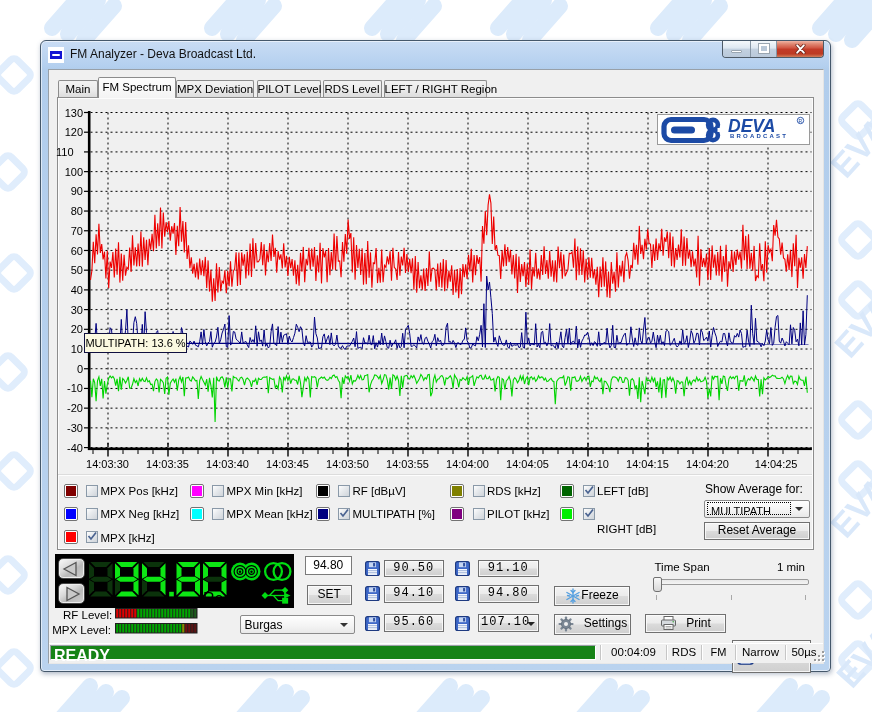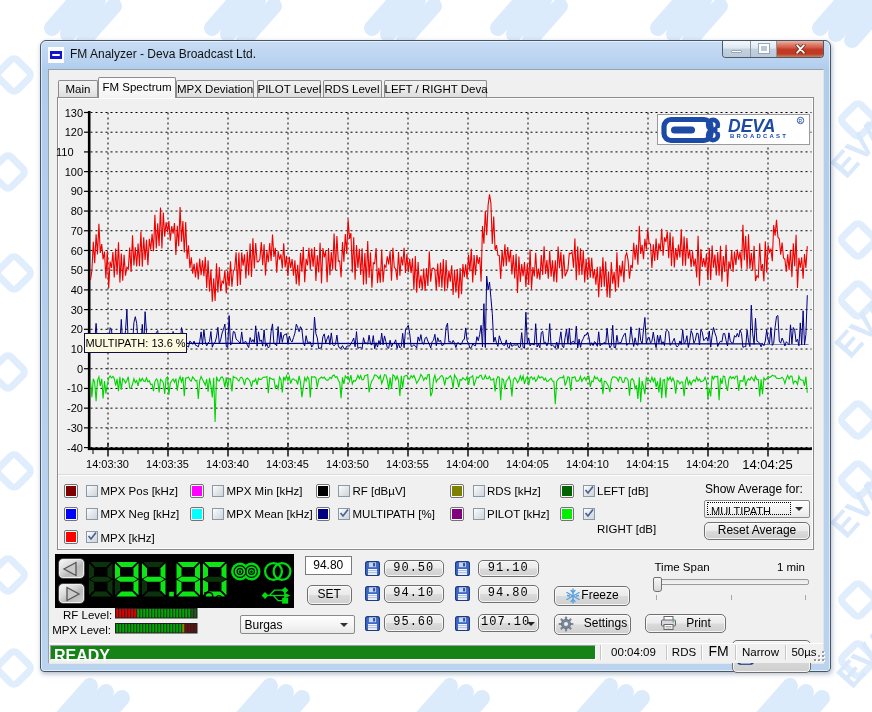--- a/index.html
+++ b/index.html
@@ -1,17 +1,17 @@
 <!DOCTYPE html>
 <html><head><meta charset="utf-8"><style>
 *{margin:0;padding:0;box-sizing:border-box}
 html,body{width:872px;height:712px;overflow:hidden;background:#fff;
  font-family:"Liberation Sans",sans-serif;position:relative}
 .a{position:absolute;font-family:"Liberation Sans",sans-serif;font-size:12px;color:#000;line-height:1.1}
-.btn{border:1px solid #707070;border-radius:5px;
+.btn{border:1px solid #707070;border-radius:0;
  background:linear-gradient(#f3f3f3,#ebebeb 48%,#dbdbdb 52%,#cfcfcf);
  box-shadow:inset 0 0 0 1px rgba(252,252,252,.85);
  display:flex;align-items:center;justify-content:center;font-size:12px;color:#000}
 .mono{font-family:"Liberation Mono",monospace;font-size:12px;letter-spacing:1px}
 .cb{position:absolute;width:12px;height:12px;border:1px solid #8a99a8;
  background:linear-gradient(135deg,#fefefe,#e8ebee 40%,#cfd4da)}
 .sw{position:absolute;width:14px;height:14px;border:1px solid #737373;border-radius:2px;
  background:#fff;padding:1px}
 .sw>div{width:100%;height:100%}
 .lbl{position:absolute;font-size:11.5px;color:#000;white-space:nowrap}
@@ -89,21 +89,21 @@
       </svg>
     </div>
   </div>
 <div class="a" style="left:47.5px;top:68.5px;width:776px;height:595px;background:#f0f0f0;border:1px solid #98a0a8;border-bottom-color:#e8e8e8;border-right-color:#e4e4e4"></div>
 <div class="a" style="left:56.5px;top:96.5px;width:757px;height:453px;background:#f0f0f0;border:1px solid #8c8c8c;border-top-color:#8c8c8c;box-shadow:inset 1px 1px 0 #fcfcfc, inset -1px -1px 0 #fcfcfc"></div>
 <div class="a" style="left:58.0px;top:79.5px;width:40px;height:17.5px;background:linear-gradient(#f2f2f2,#ebebeb 55%,#dcdcdc);border:1px solid #8c8c8c;border-bottom:none;border-radius:2px 2px 0 0;text-align:center;padding-top:2.5px;font-size:11.5px;white-space:nowrap">Main</div>
 <div class="a" style="left:98.0px;top:76.5px;width:78px;height:21px;background:linear-gradient(#fdfdfd,#f4f4f4);border:1px solid #8c8c8c;border-bottom:none;border-radius:2px 2px 0 0;z-index:5;text-align:center;padding-top:3.5px;font-size:11.5px;white-space:nowrap">FM Spectrum</div>
 <div class="a" style="left:176.0px;top:79.5px;width:78px;height:17.5px;background:linear-gradient(#f2f2f2,#ebebeb 55%,#dcdcdc);border:1px solid #8c8c8c;border-bottom:none;border-radius:2px 2px 0 0;text-align:center;padding-top:2.5px;font-size:11.5px;white-space:nowrap">MPX Deviation</div>
 <div class="a" style="left:256.5px;top:79.5px;width:64px;height:17.5px;background:linear-gradient(#f2f2f2,#ebebeb 55%,#dcdcdc);border:1px solid #8c8c8c;border-bottom:none;border-radius:2px 2px 0 0;text-align:center;padding-top:2.5px;font-size:11.5px;white-space:nowrap">PILOT Level</div>
 <div class="a" style="left:322.5px;top:79.5px;width:59px;height:17.5px;background:linear-gradient(#f2f2f2,#ebebeb 55%,#dcdcdc);border:1px solid #8c8c8c;border-bottom:none;border-radius:2px 2px 0 0;text-align:center;padding-top:2.5px;font-size:11.5px;white-space:nowrap">RDS Level</div>
-<div class="a" style="left:383.5px;top:79.5px;width:103px;height:17.5px;background:linear-gradient(#f2f2f2,#ebebeb 55%,#dcdcdc);border:1px solid #8c8c8c;border-bottom:none;border-radius:2px 2px 0 0;text-align:center;padding-top:2.5px;font-size:11.5px;white-space:nowrap">LEFT / RIGHT Deva</div>
+<div class="a" style="left:383.5px;top:79.5px;width:103px;height:17.5px;background:linear-gradient(#f2f2f2,#ebebeb 55%,#dcdcdc);border:1px solid #8c8c8c;border-bottom:none;border-radius:2px 2px 0 0;text-align:center;padding-top:2.5px;font-size:11.5px;white-space:nowrap">LEFT / RIGHT Region</div>
 <svg class="a" style="left:56.5px;top:96.5px" width="758" height="379" xmlns="http://www.w3.org/2000/svg">
     <line x1="33.5" y1="15.50" x2="754.5" y2="15.50" stroke="#000" stroke-width="1" stroke-dasharray="2 3"></line>
     <line x1="33.5" y1="35.21" x2="754.5" y2="35.21" stroke="#000" stroke-width="1" stroke-dasharray="2 3"></line>
     <line x1="33.5" y1="54.92" x2="754.5" y2="54.92" stroke="#000" stroke-width="1" stroke-dasharray="2 3"></line>
     <line x1="33.5" y1="74.63" x2="754.5" y2="74.63" stroke="#000" stroke-width="1" stroke-dasharray="2 3"></line>
     <line x1="33.5" y1="94.34" x2="754.5" y2="94.34" stroke="#000" stroke-width="1" stroke-dasharray="2 3"></line>
     <line x1="33.5" y1="114.05" x2="754.5" y2="114.05" stroke="#000" stroke-width="1" stroke-dasharray="2 3"></line>
     <line x1="33.5" y1="133.76" x2="754.5" y2="133.76" stroke="#000" stroke-width="1" stroke-dasharray="2 3"></line>
     <line x1="33.5" y1="153.47" x2="754.5" y2="153.47" stroke="#000" stroke-width="1" stroke-dasharray="2 3"></line>
     <line x1="33.5" y1="173.18" x2="754.5" y2="173.18" stroke="#000" stroke-width="1" stroke-dasharray="2 3"></line>
@@ -235,21 +235,21 @@
 <div class="a" style="left:137.5px;top:457.5px;width:60px;text-align:center;font-size:11px">14:03:35</div>
 <div class="a" style="left:197.5px;top:457.5px;width:60px;text-align:center;font-size:11px">14:03:40</div>
 <div class="a" style="left:257.5px;top:457.5px;width:60px;text-align:center;font-size:11px">14:03:45</div>
 <div class="a" style="left:317.5px;top:457.5px;width:60px;text-align:center;font-size:11px">14:03:50</div>
 <div class="a" style="left:377.5px;top:457.5px;width:60px;text-align:center;font-size:11px">14:03:55</div>
 <div class="a" style="left:437.5px;top:457.5px;width:60px;text-align:center;font-size:11px">14:04:00</div>
 <div class="a" style="left:497.5px;top:457.5px;width:60px;text-align:center;font-size:11px">14:04:05</div>
 <div class="a" style="left:557.5px;top:457.5px;width:60px;text-align:center;font-size:11px">14:04:10</div>
 <div class="a" style="left:617.5px;top:457.5px;width:60px;text-align:center;font-size:11px">14:04:15</div>
 <div class="a" style="left:677.5px;top:457.5px;width:60px;text-align:center;font-size:11px">14:04:20</div>
-<div class="a" style="left:737.5px;top:457.5px;width:60px;text-align:center;font-size:13px">14:04:25</div>
+<div class="a" style="left:737.5px;top:457.5px;width:60px;text-align:right;font-size:11px">14:04:25</div>
 <div class="a" style="left:656.5px;top:114.0px;width:153px;height:31px;background:#fff;border:1px solid #9a9a9a;z-index:4"><svg width="153" height="31" xmlns="http://www.w3.org/2000/svg">
       <rect x="6" y="4.5" width="47" height="21" rx="7" fill="none" stroke="#1c4aa5" stroke-width="5.2"></rect>
       <rect x="13" y="11.5" width="24" height="7" rx="3.5" fill="#1c4aa5"></rect>
       <circle cx="55" cy="9.8" r="4.9" fill="none" stroke="#1c4aa5" stroke-width="4.6"></circle>
       <circle cx="55" cy="20.2" r="4.9" fill="none" stroke="#1c4aa5" stroke-width="4.6"></circle>
       <rect x="59.5" y="13" width="4" height="4" fill="#fff"></rect>
       <text x="70" y="17" font-family="Liberation Sans" font-weight="bold" font-size="17.5" font-style="italic" fill="#1c4aa5">DEVA</text>
       <text x="72" y="23" font-family="Liberation Sans" font-weight="bold" font-size="6" letter-spacing="2.2" fill="#1c4aa5">BROADCAST</text>
       <circle cx="142.5" cy="5.5" r="3.2" fill="none" stroke="#1c4aa5" stroke-width="0.9"></circle>
       <text x="140.4" y="7.8" font-family="Liberation Sans" font-size="5" fill="#1c4aa5">R</text>
@@ -576,21 +576,21 @@
 <div class="a" style="left:653px;top:578.5px;width:156px;height:6px;background:linear-gradient(#e8e8e8,#f4f4f4);border:1px solid #9a9a9a;border-radius:2px"></div>
 <div class="a" style="left:653px;top:576.5px;width:9px;height:15px;background:linear-gradient(#f8f8f8,#d8d8d8);border:1px solid #707070;border-radius:2px 2px 3px 3px"></div>
 <div class="a" style="left:655.5px;top:595px;width:1px;height:4.5px;background:#a8a8a8"></div>
 <div class="a" style="left:730.5px;top:595px;width:1px;height:4.5px;background:#a8a8a8"></div>
 <div class="a" style="left:805.0px;top:595px;width:1px;height:4.5px;background:#a8a8a8"></div>
 <div class="a" style="left:48.5px;top:642.5px;width:774px;height:20px;background:#f0f0f0;border-top:1px solid #fff"></div>
 <div class="a" style="left:49.5px;top:644.5px;width:546.5px;height:15px;background:#168316;border:1px solid #9aa0a6;border-right-color:#fff;border-bottom-color:#fff"></div>
 <div class="a" style="left:54px;top:646.5px;font-size:16px;font-weight:bold;color:#fff">READY</div>
 <div class="a" style="left:600px;top:644.5px;width:66px;height:15px;border-left:1px solid #c6c6c6;box-shadow:inset 1px 0 0 #fff;display:flex;align-items:center;justify-content:center;font-size:11.5px">00:04:09</div>
 <div class="a" style="left:666px;top:644.5px;width:35px;height:15px;border-left:1px solid #c6c6c6;box-shadow:inset 1px 0 0 #fff;display:flex;align-items:center;justify-content:center;font-size:11.5px">RDS</div>
-<div class="a" style="left:701px;top:644.5px;width:34px;height:15px;border-left:1px solid #c6c6c6;box-shadow:inset 1px 0 0 #fff;display:flex;align-items:center;justify-content:center;font-size:14px">FM</div>
+<div class="a" style="left:701px;top:644.5px;width:34px;height:15px;border-left:1px solid #c6c6c6;box-shadow:inset 1px 0 0 #fff;display:flex;align-items:center;justify-content:center;font-size:11px">FM</div>
 <div class="a" style="left:735px;top:644.5px;width:50px;height:15px;border-left:1px solid #c6c6c6;box-shadow:inset 1px 0 0 #fff;display:flex;align-items:center;justify-content:center;font-size:11.5px">Narrow</div>
 <div class="a" style="left:785px;top:644.5px;width:37px;height:15px;border-left:1px solid #c6c6c6;box-shadow:inset 1px 0 0 #fff;display:flex;align-items:center;justify-content:center;font-size:11.5px">50µs</div>
 <div class="a" style="left:814px;top:651px;width:11px;height:11px">
     <div style="position:absolute;left:8px;top:0px;width:2px;height:2px;background:#9b9b9b;box-shadow:1px 1px 0 #fff"></div>
     <div style="position:absolute;left:4px;top:4px;width:2px;height:2px;background:#9b9b9b;box-shadow:1px 1px 0 #fff"></div>
     <div style="position:absolute;left:0px;top:8px;width:2px;height:2px;background:#9b9b9b;box-shadow:1px 1px 0 #fff"></div>
     <div style="position:absolute;left:8px;top:4px;width:2px;height:2px;background:#9b9b9b;box-shadow:1px 1px 0 #fff"></div>
     <div style="position:absolute;left:4px;top:8px;width:2px;height:2px;background:#9b9b9b;box-shadow:1px 1px 0 #fff"></div>
     <div style="position:absolute;left:8px;top:8px;width:2px;height:2px;background:#9b9b9b;box-shadow:1px 1px 0 #fff"></div>
   </div>

